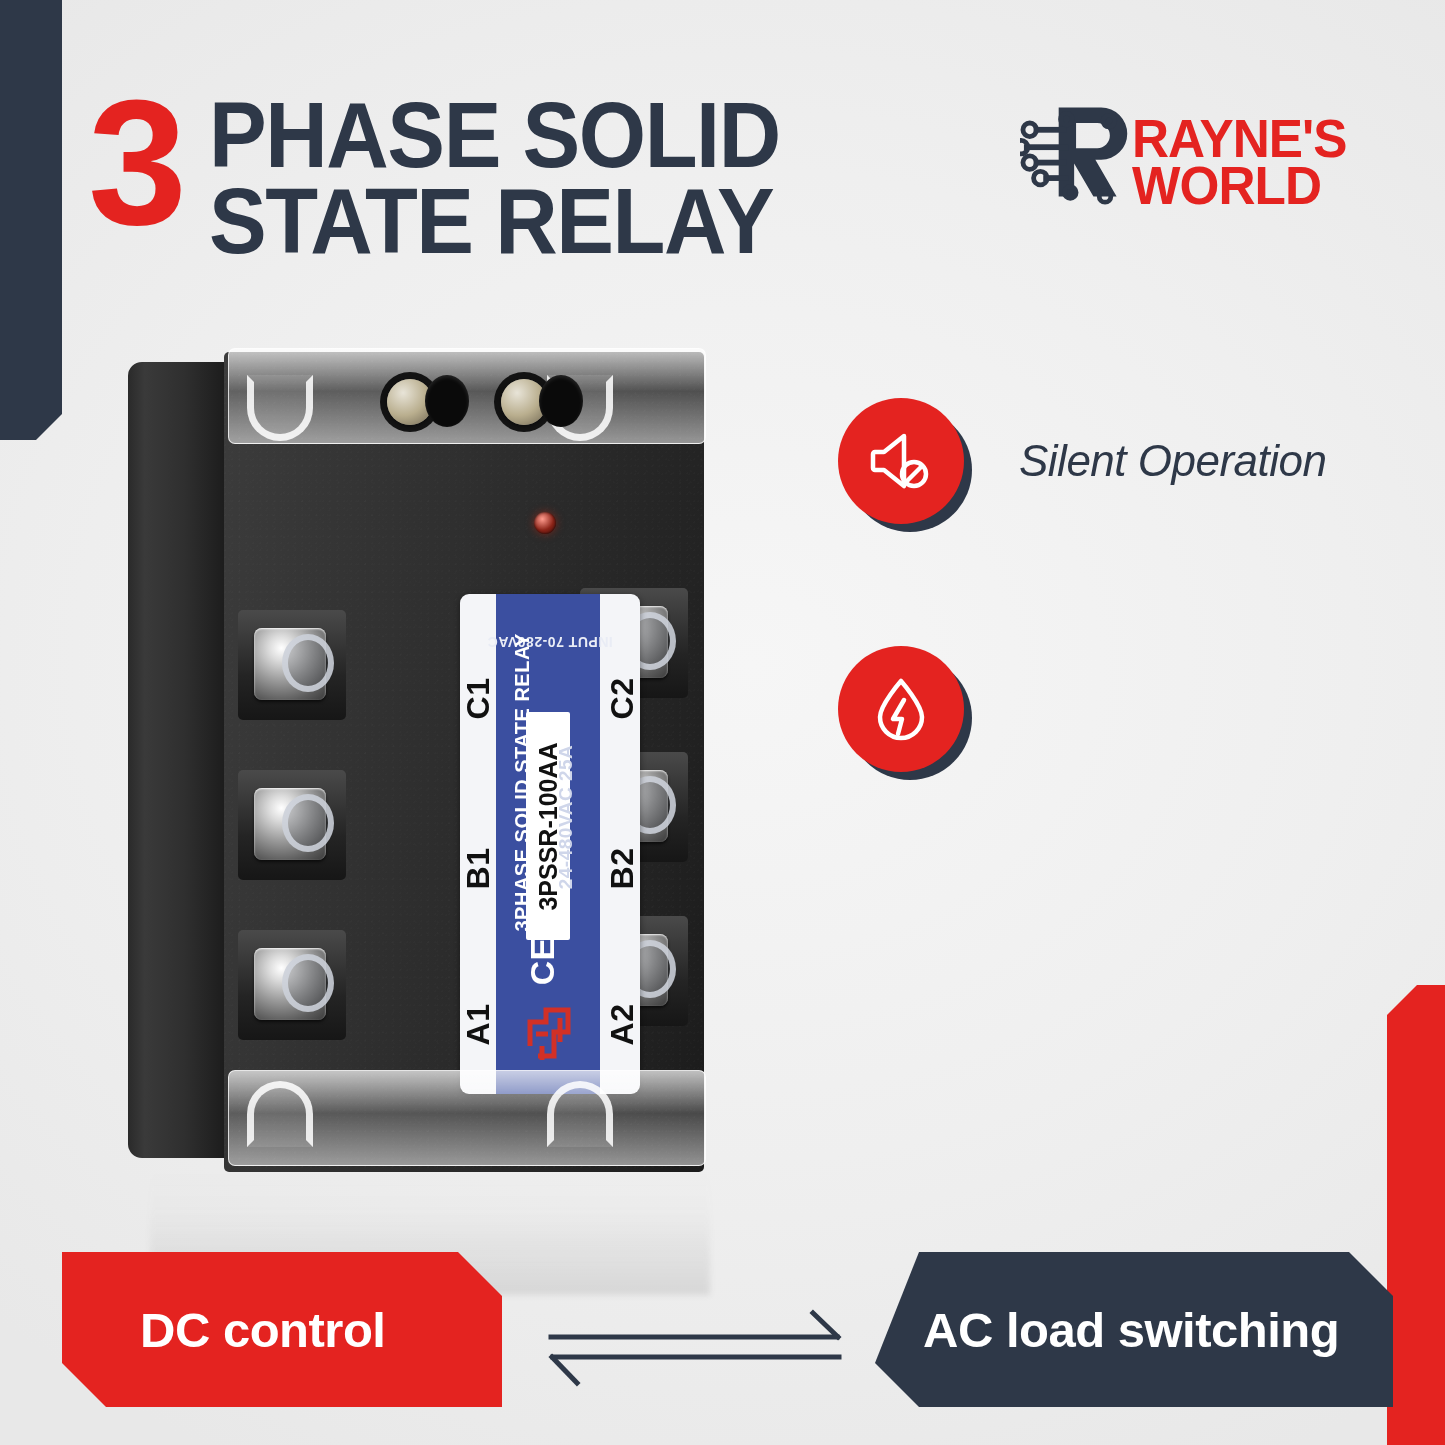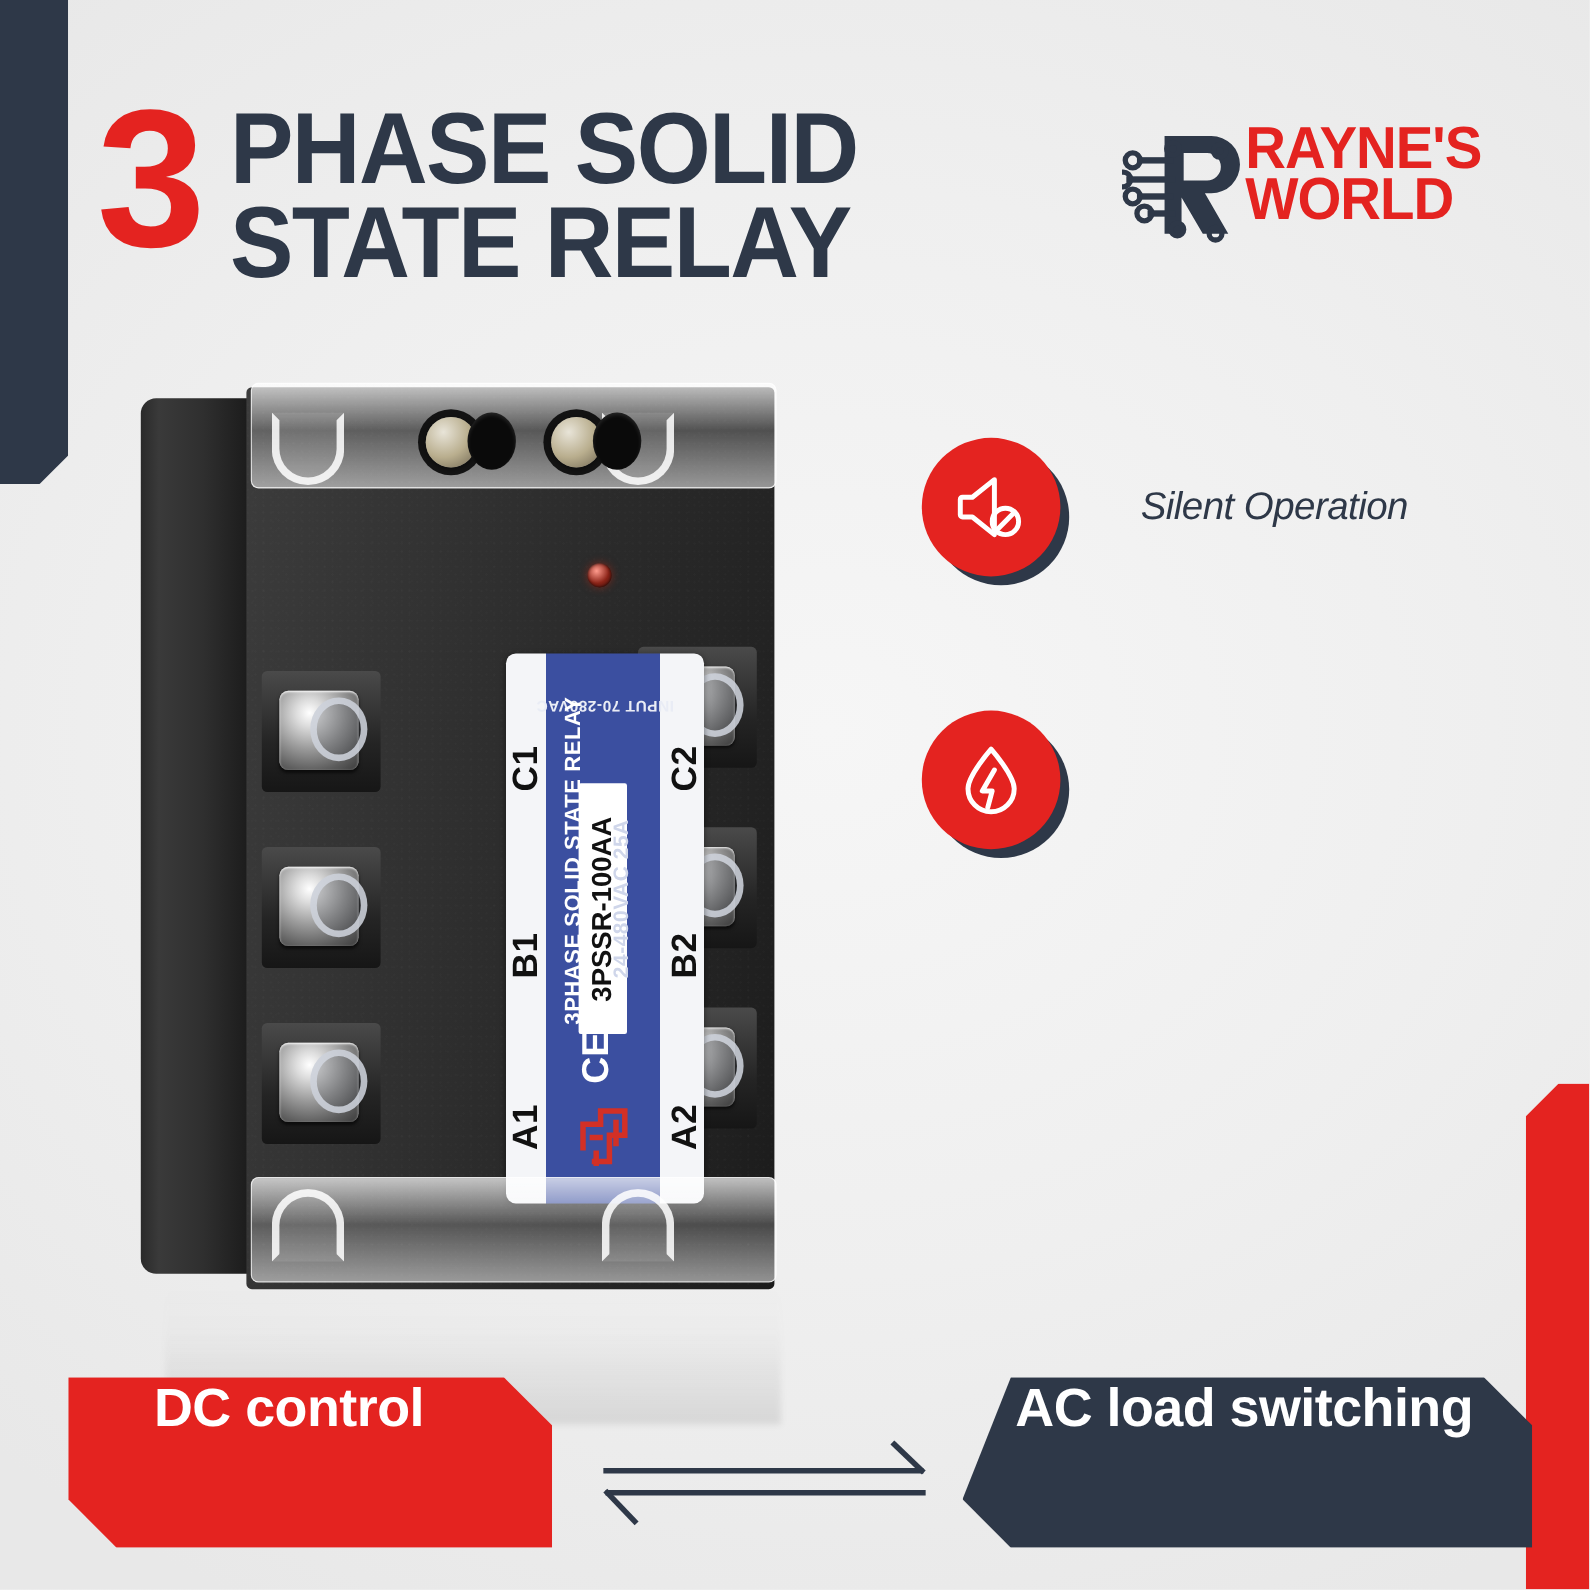--- a/index.html
+++ b/index.html
@@ -43,21 +43,21 @@
   }
   .title-lines {
     color:#2e3848;
     font-size:92px; line-height:0.94;
     font-weight:bold; letter-spacing:-1.5px;
     transform:scaleX(0.94); transform-origin:left top;
     white-space:nowrap;
   }
 
   
-  .logo { display:flex; align-items:flex-start; margin-top:20px; }
+  .logo { display:flex; align-items:flex-end; margin-top:4px; }
   .logo-mark { width:116px; height:112px; flex:0 0 auto; }
   .logo-words { margin-left:-4px; line-height:0.86; }
   .logo-words .lw {
     color:#e42320; font-weight:bold; font-size:54px;
     letter-spacing:-1px; display:block;
     transform:scaleX(0.95); transform-origin:left center;
     position:relative;
   }
 
   
@@ -175,28 +175,28 @@
   
   .features { position:absolute; left:838px; top:398px; width:560px; }
   .feature { display:flex; align-items:center; margin-bottom:122px; }
   .fic {
     position:relative; width:126px; height:126px; flex:0 0 auto;
     border-radius:50%; background:#e42320;
     box-shadow:9px 9px 0 -1px #2e3848;
     display:flex; align-items:center; justify-content:center;
   }
   .ftext {
-    margin-left:73px; color:#2e3848;
-    font-size:35px; font-style:italic; font-weight:500;
+    margin-left:55px; color:#2e3848;
+    font-size:44px; font-style:italic; font-weight:500;
     letter-spacing:-.5px; white-space:nowrap;
   }
 
   
   .banner {
-    position:absolute; display:flex; 
+    position:absolute; display:flex; align-items:center;
     color:#fff; font-weight:bold; letter-spacing:-.5px;
   }
   .banner-left {
     left:62px; top:1252px; width:440px; height:155px;
     background:#e42320;
     clip-path:polygon(0 0, calc(100% - 44px) 0, 100% 44px, 100% 100%, 44px 100%, 0 calc(100% - 44px));
     padding-left:78px; font-size:49px;
   }
   .banner-right {
     left:875px; top:1252px; width:518px; height:155px;

